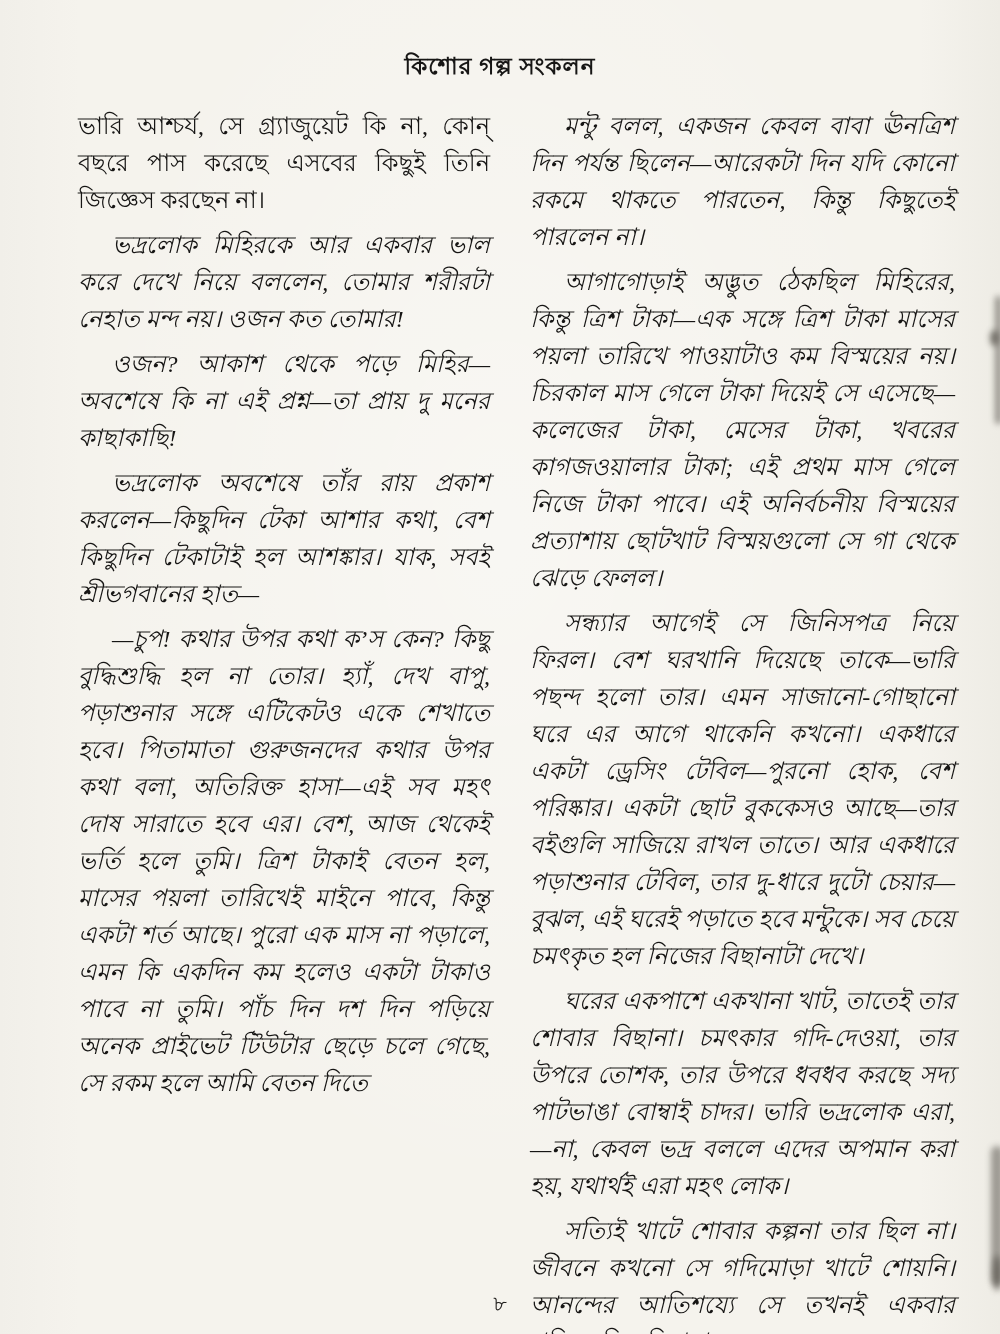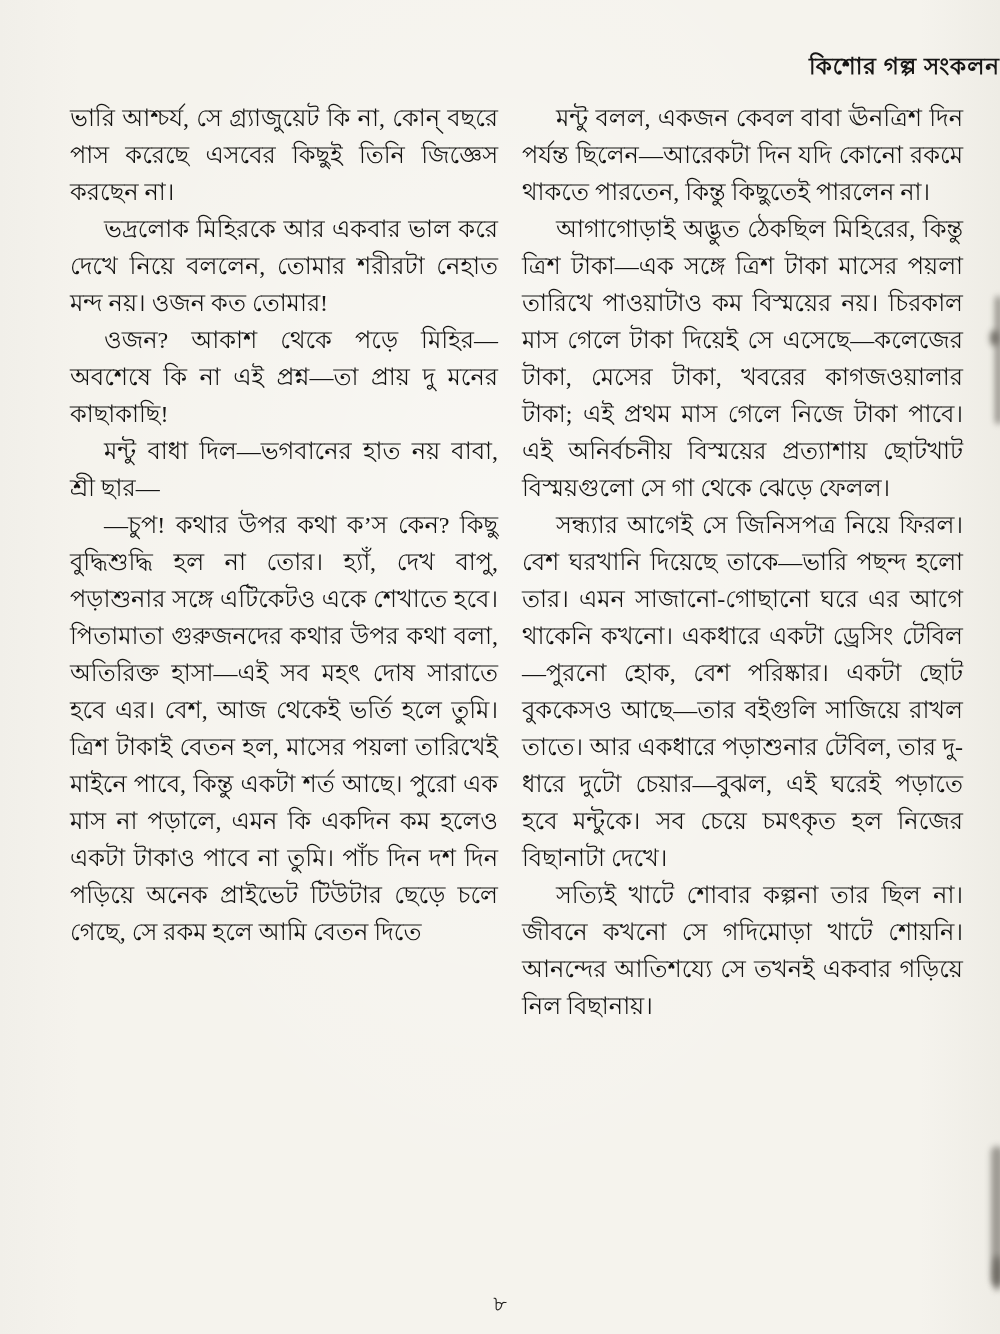--- a/index.html
+++ b/index.html
@@ -20,21 +20,21 @@
     inset: 0;
     background:
       radial-gradient(ellipse at 50% 40%, rgba(255,255,255,0.35) 0%, rgba(255,255,255,0) 60%),
       linear-gradient(90deg, #f1efe9 0%, #f5f3ed 8%, #f5f3ed 92%, #eeece5 100%);
   }
   .running-header {
     position: absolute;
     top: 48px;
     left: 0;
     width: 100%;
-    text-align: right;
+    text-align: center;
     font-size: 23px;
     font-weight: bold;
     letter-spacing: 1px;
     color: #171615;
   }
   .text-body {
     position: absolute;
     top: 100px;
     left: 70px;
     width: 893px;
@@ -43,25 +43,26 @@
   }
   .column {
     text-align: justify;
     font-size: 24px;
     line-height: 37px;
     font-weight: 500;
   }
   .column.left  { width: 428px; }
   .column.right { width: 441px; }
   .column p {
-    margin: 0;
+    margin: 8px;
     text-indent: 0;
   }
   .column p.indent {
     text-indent: 34px;
+    font-style: italic;
   }
   .page-number {
     position: absolute;
     top: 1288px;
     left: 0;
     width: 100%;
     text-align: center;
     font-size: 21px;
     color: #23211f;
   }
@@ -101,27 +102,28 @@
 
 <div class="page">
 
   <div class="running-header">কিশোর গল্প সংকলন</div>
 
   <div class="text-body">
     <div class="column left">
         <p class="">ভারি আশ্চর্য, সে গ্র্যাজুয়েট কি না, কোন্ বছরে পাস করেছে এসবের কিছুই তিনি জিজ্ঞেস করছেন না।</p>
         <p class="indent">ভদ্রলোক মিহিরকে আর একবার ভাল করে দেখে নিয়ে বললেন, তোমার শরীরটা নেহাত মন্দ নয়। ওজন কত তোমার!</p>
         <p class="indent">ওজন? আকাশ থেকে পড়ে মিহির—অবশেষে কি না এই প্রশ্ন—তা প্রায় দু মনের কাছাকাছি!</p>
-        <p class="indent">মন্টু বাধা দিল—ভগবানের হাত নয় বাবা, শ্রী ছার—</p>
+        <p class="indent">ভদ্রলোক অবশেষে তাঁর রায় প্রকাশ করলেন—কিছুদিন টেকা আশার কথা, বেশ কিছুদিন টেকাটাই হল আশঙ্কার। যাক, সবই শ্রীভগবানের হাত—</p>
         <p class="indent">—চুপ! কথার উপর কথা ক’স কেন? কিছু বুদ্ধিশুদ্ধি হল না তোর। হ্যাঁ, দেখ বাপু, পড়াশুনার সঙ্গে এটিকেটও একে শেখাতে হবে। পিতামাতা গুরুজনদের কথার উপর কথা বলা, অতিরিক্ত হাসা—এই সব মহৎ দোষ সারাতে হবে এর। বেশ, আজ থেকেই ভর্তি হলে তুমি। ত্রিশ টাকাই বেতন হল, মাসের পয়লা তারিখেই মাইনে পাবে, কিন্তু একটা শর্ত আছে। পুরো এক মাস না পড়ালে, এমন কি একদিন কম হলেও একটা টাকাও পাবে না তুমি। পাঁচ দিন দশ দিন পড়িয়ে অনেক প্রাইভেট টিউটার ছেড়ে চলে গেছে, সে রকম হলে আমি বেতন দিতে</p>
       </div>
     <div class="column right">
         <p class="indent">মন্টু বলল, একজন কেবল বাবা ঊনত্রিশ দিন পর্যন্ত ছিলেন—আরেকটা দিন যদি কোনো রকমে থাকতে পারতেন, কিন্তু কিছুতেই পারলেন না।</p>
         <p class="indent">আগাগোড়াই অদ্ভুত ঠেকছিল মিহিরের, কিন্তু ত্রিশ টাকা—এক সঙ্গে ত্রিশ টাকা মাসের পয়লা তারিখে পাওয়াটাও কম বিস্ময়ের নয়। চিরকাল মাস গেলে টাকা দিয়েই সে এসেছে—কলেজের টাকা, মেসের টাকা, খবরের কাগজওয়ালার টাকা; এই প্রথম মাস গেলে নিজে টাকা পাবে। এই অনির্বচনীয় বিস্ময়ের প্রত্যাশায় ছোটখাট বিস্ময়গুলো সে গা থেকে ঝেড়ে ফেলল।</p>
         <p class="indent">সন্ধ্যার আগেই সে জিনিসপত্র নিয়ে ফিরল। বেশ ঘরখানি দিয়েছে তাকে—ভারি পছন্দ হলো তার। এমন সাজানো-গোছানো ঘরে এর আগে থাকেনি কখনো। একধারে একটা ড্রেসিং টেবিল—পুরনো হোক, বেশ পরিষ্কার। একটা ছোট বুককেসও আছে—তার বইগুলি সাজিয়ে রাখল তাতে। আর একধারে পড়াশুনার টেবিল, তার দু-ধারে দুটো চেয়ার—বুঝল, এই ঘরেই পড়াতে হবে মন্টুকে। সব চেয়ে চমৎকৃত হল নিজের বিছানাটা দেখে।</p>
+        <p class="indent">ঘরের একপাশে একখানা খাট, তাতেই তার শোবার বিছানা। চমৎকার গদি-দেওয়া, তার উপরে তোশক, তার উপরে ধবধব করছে সদ্য পাটভাঙা বোম্বাই চাদর। ভারি ভদ্রলোক এরা,—না, কেবল ভদ্র বললে এদের অপমান করা হয়, যথার্থই এরা মহৎ লোক।</p>
         <p class="indent">সত্যিই খাটে শোবার কল্পনা তার ছিল না। জীবনে কখনো সে গদিমোড়া খাটে শোয়নি। আনন্দের আতিশয্যে সে তখনই একবার গড়িয়ে নিল বিছানায়।</p>
       </div>
   </div>
 
   <div class="page-number">৮</div>
 
   <div class="artifact streak-top"></div>
   <div class="artifact speck-mid"></div>
   <div class="artifact blotch-bottom"></div>
   <div class="artifact blotch-bottom2"></div>

